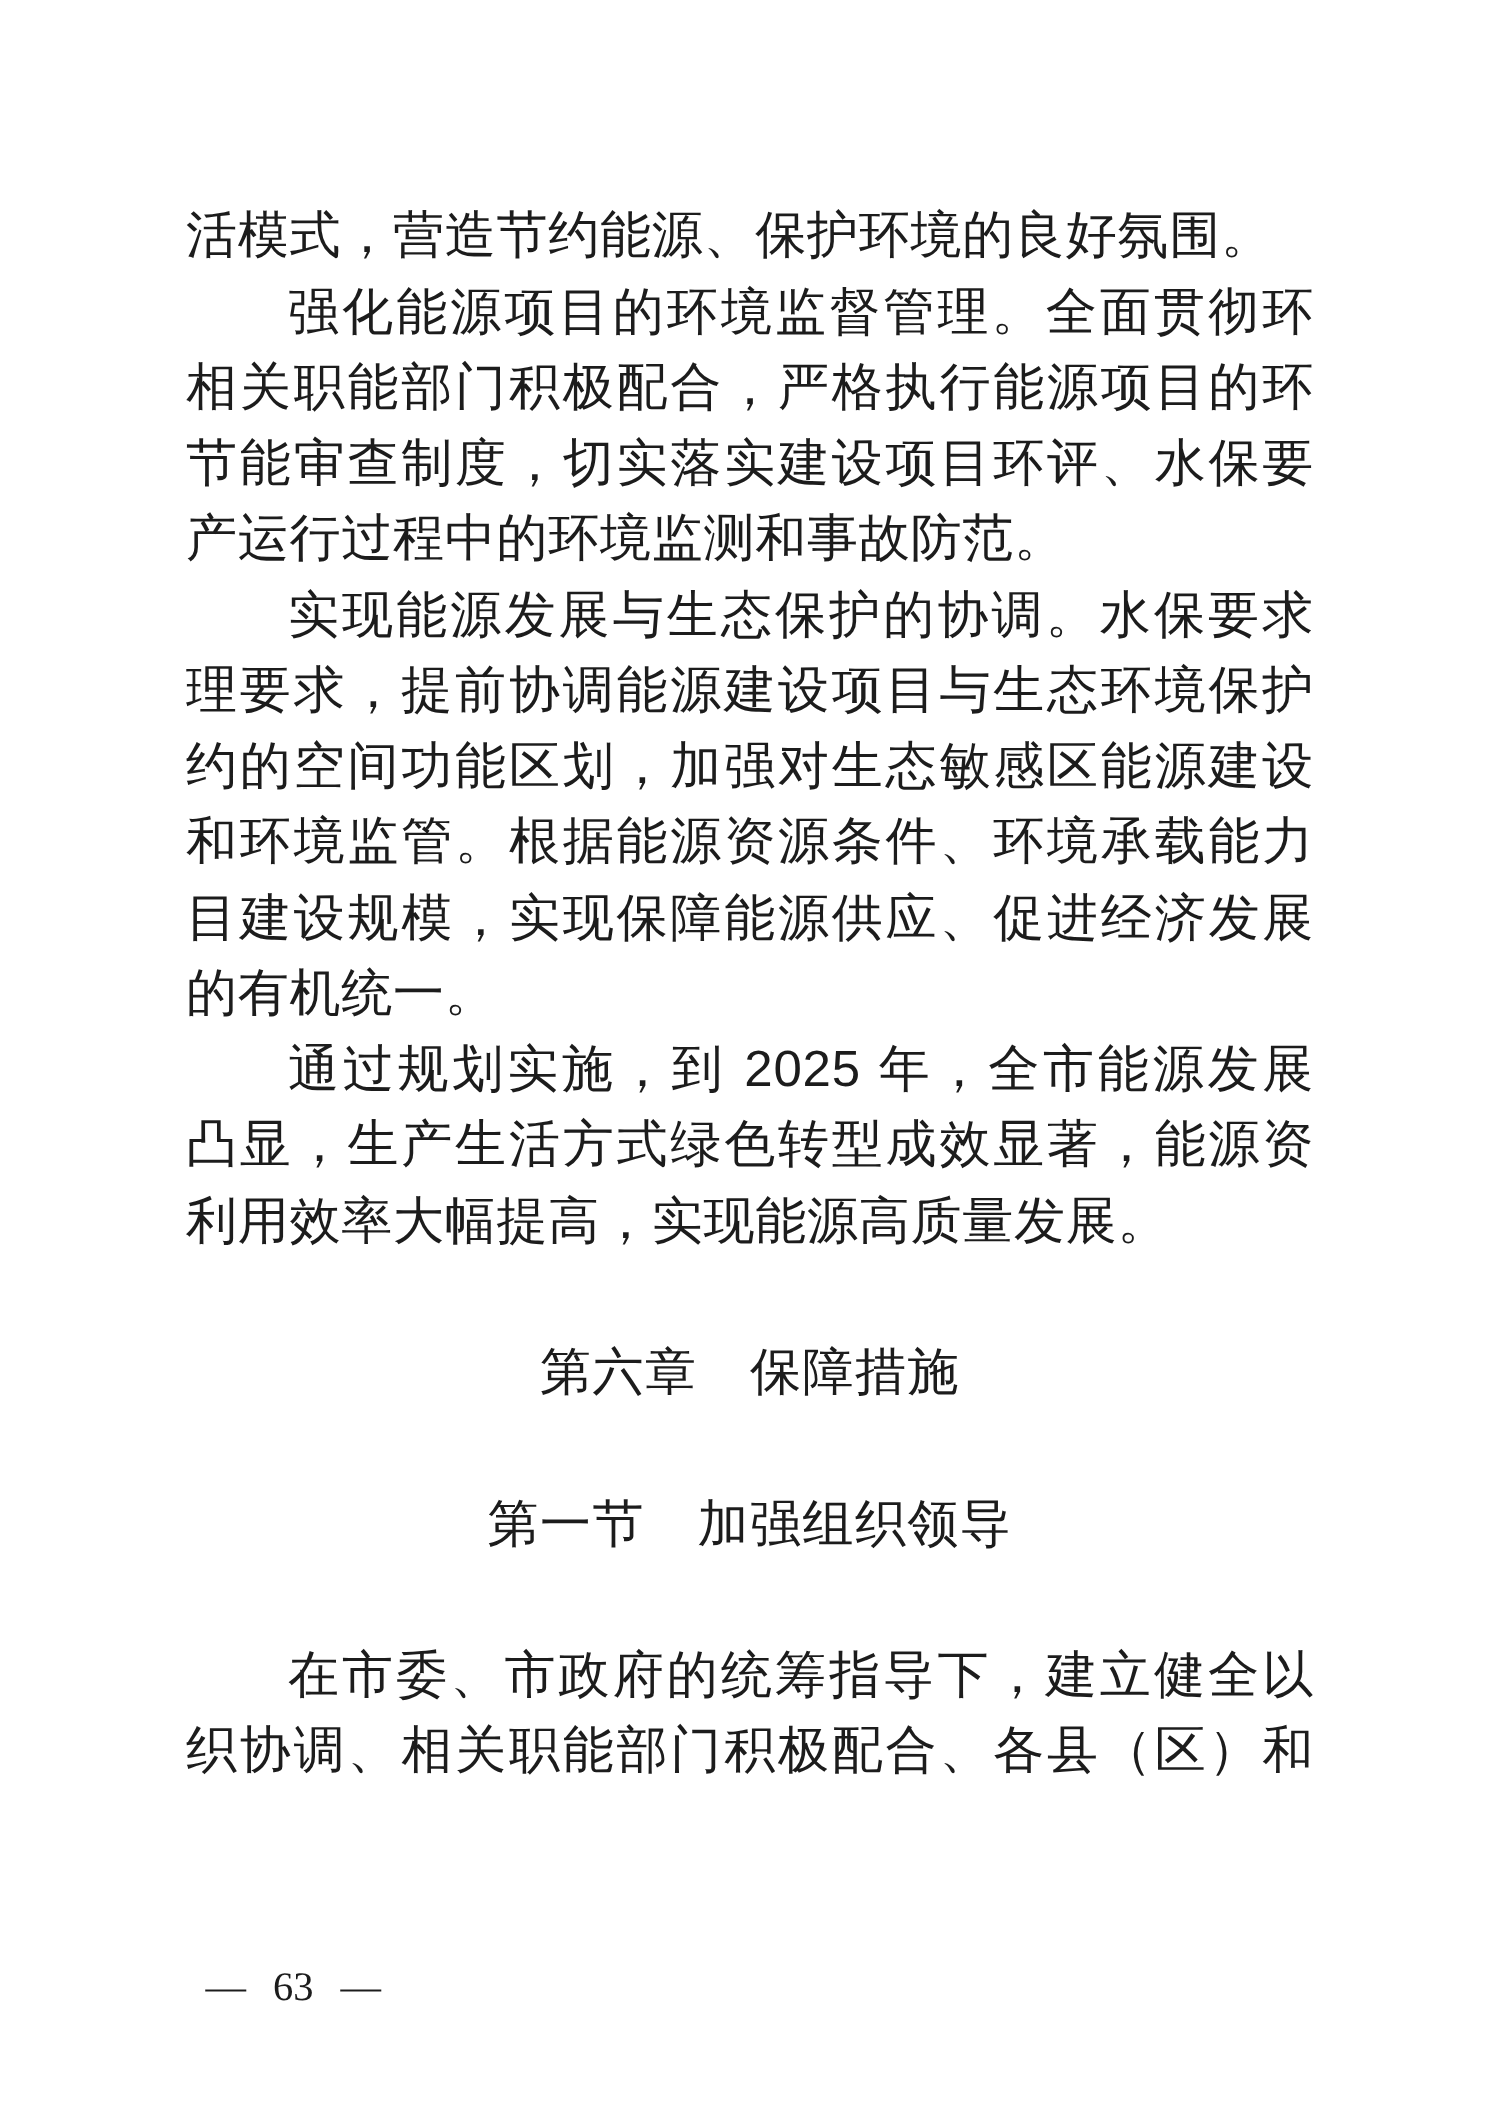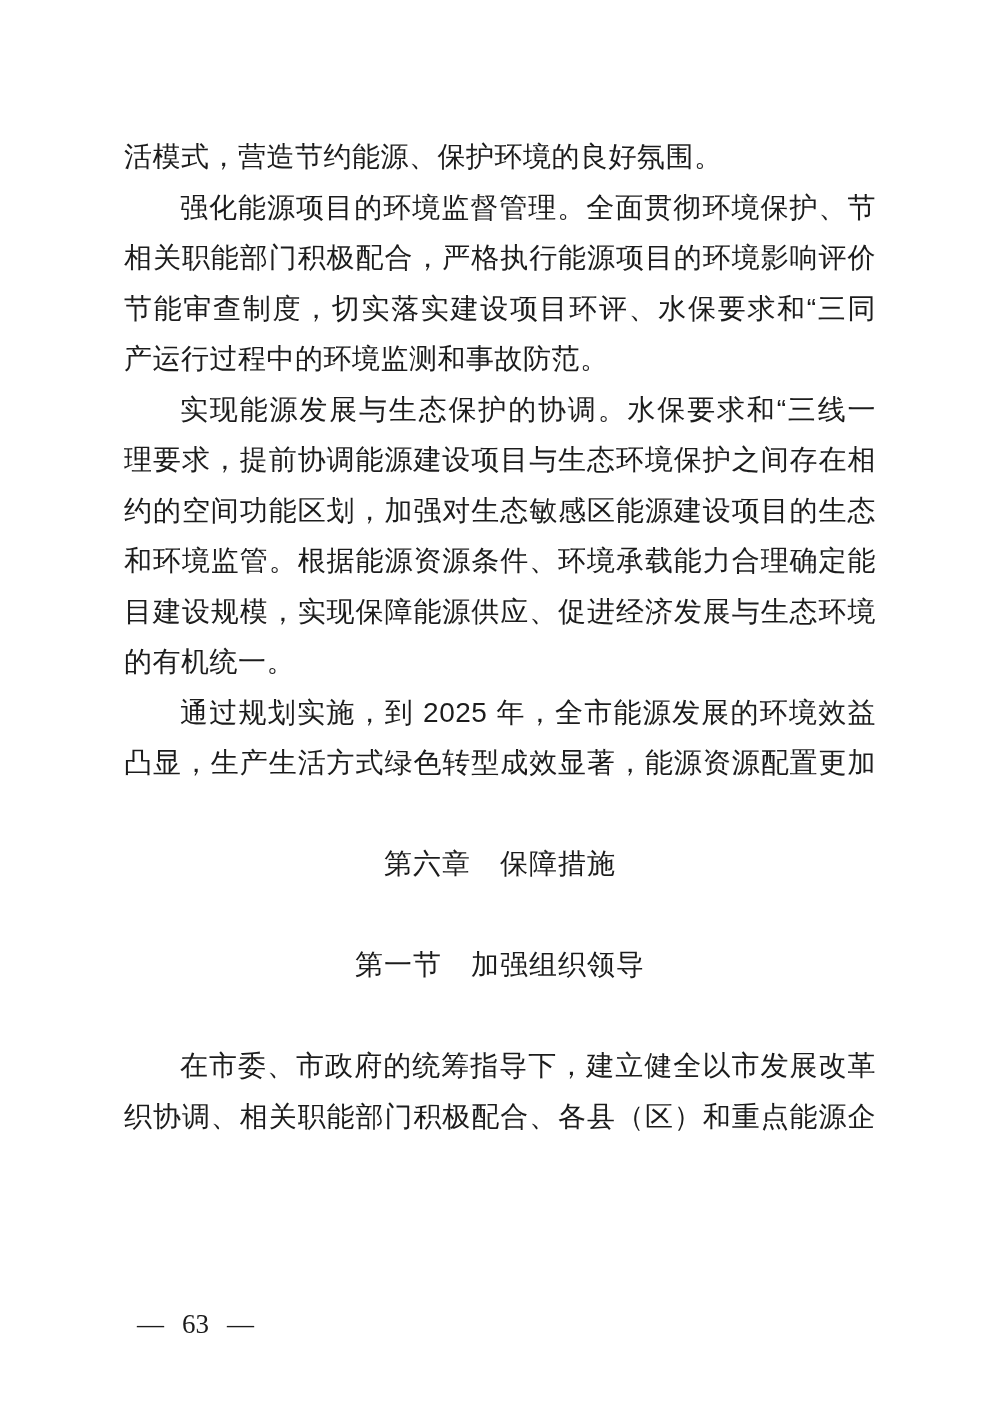--- a/index.html
+++ b/index.html
@@ -14,21 +14,21 @@
     background: #ffffff;
     overflow: hidden;
     font-family: "Liberation Sans", sans-serif;
     color: #1c1c1c;
   }
   .doc-body {
     position: absolute;
     left: 124px;
     top: 132px;
     width: 752px;
-    font-size: 28px;
+    font-size: 34px;
     line-height: 50.5px;
     letter-spacing: 0.5px;
   }
   .line {
     height: 50.5px;
     overflow: hidden;
     text-align: left;
   }
   .line.stretch {
     text-align: justify;
@@ -74,20 +74,21 @@
       <div class="line stretch">节能审查制度，切实落实建设项目环评、水保要求和“三同时”</div>
       <div class="line plain">产运行过程中的环境监测和事故防范。</div>
       <div class="line stretch indent">实现能源发展与生态保护的协调。水保要求和“三线一单”管</div>
       <div class="line stretch">理要求，提前协调能源建设项目与生态环境保护之间存在相互制</div>
       <div class="line stretch">约的空间功能区划，加强对生态敏感区能源建设项目的生态保护</div>
       <div class="line stretch">和环境监管。根据能源资源条件、环境承载能力合理确定能源项</div>
       <div class="line stretch">目建设规模，实现保障能源供应、促进经济发展与生态环境保护</div>
       <div class="line plain">的有机统一。</div>
       <div class="line stretch indent">通过规划实施，到 2025 年，全市能源发展的环境效益更加</div>
       <div class="line stretch">凸显，生产生活方式绿色转型成效显著，能源资源配置更加合理、</div>
+      <div class="line plain">利用效率大幅提高，实现能源高质量发展。</div>
       <div class="line center gap">第六章　保障措施</div>
       <div class="line center gap">第一节　加强组织领导</div>
       <div class="line stretch indent gap">在市委、市政府的统筹指导下，建立健全以市发展改革局组</div>
       <div class="line stretch">织协调、相关职能部门积极配合、各县（区）和重点能源企业细</div>
     </div>
   <div class="footer">
     <span class="dash">—</span>
     <span class="num">63</span>
     <span class="dash">—</span>
   </div>

